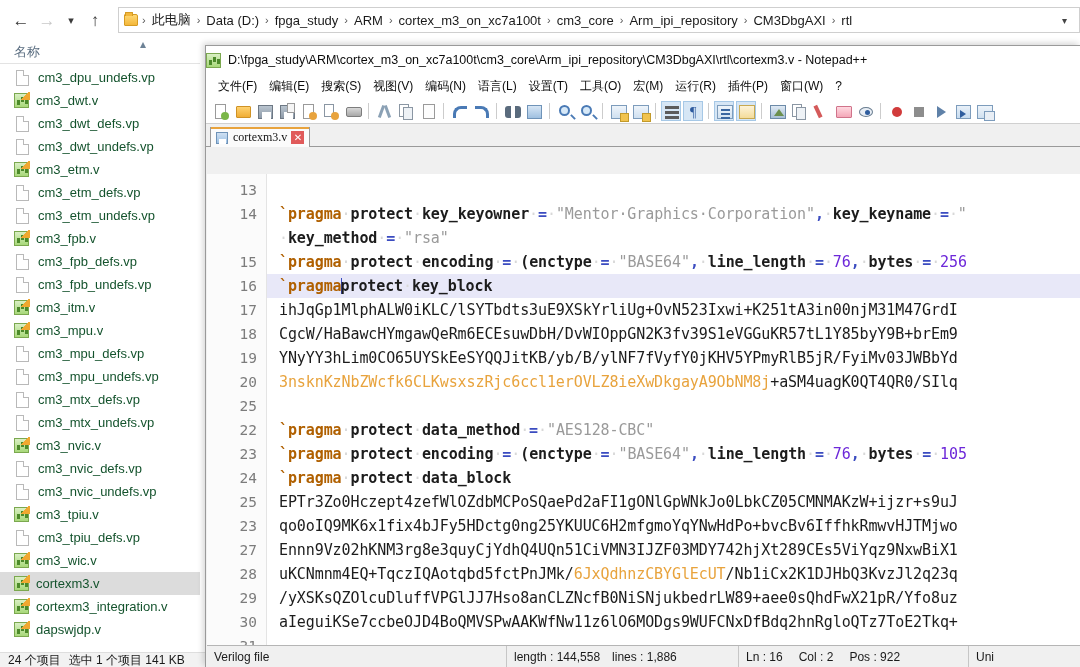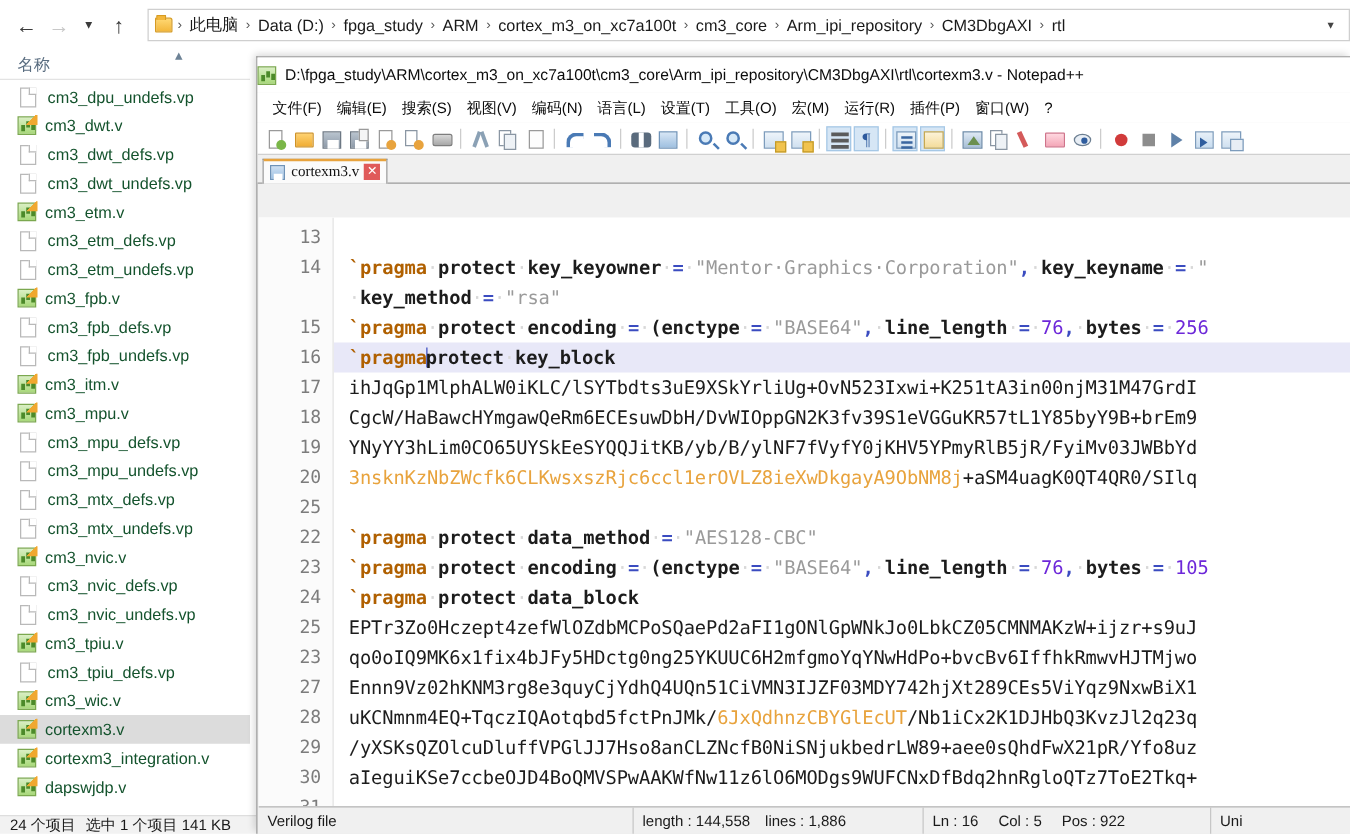--- a/index.html
+++ b/index.html
@@ -687,18 +687,18 @@
   </div>
 
   <div id="npp-status">
     <div class="sb-cell" id="sb-type">Verilog file</div>
     <div class="sb-cell" id="sb-len">
       <span>length : 144,558</span>
       <span>lines : 1,886</span>
     </div>
     <div class="sb-cell" id="sb-pos">
       <span>Ln : 16</span>
-      <span>Col : 5</span>
+      <span>Col : 2</span>
       <span>Pos : 922</span>
     </div>
     <div class="sb-cell" id="sb-enc">Uni</div>
   </div>
 </div>
 
 </body></html>

